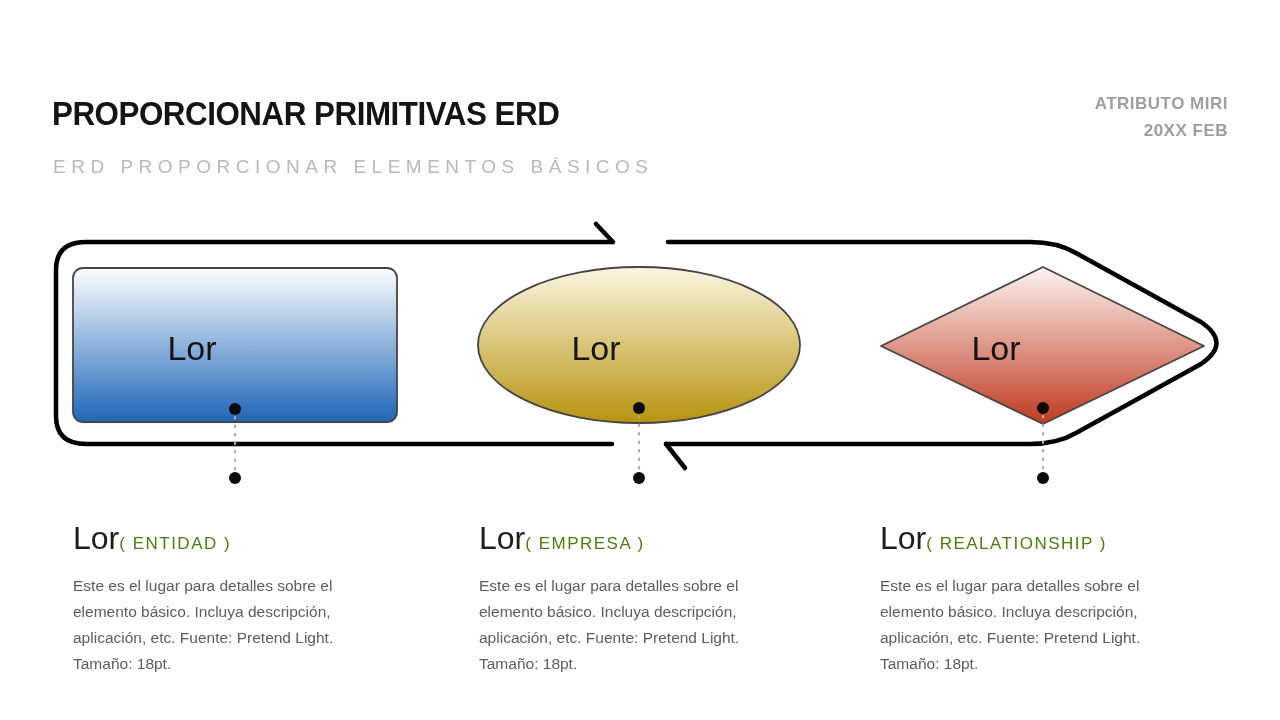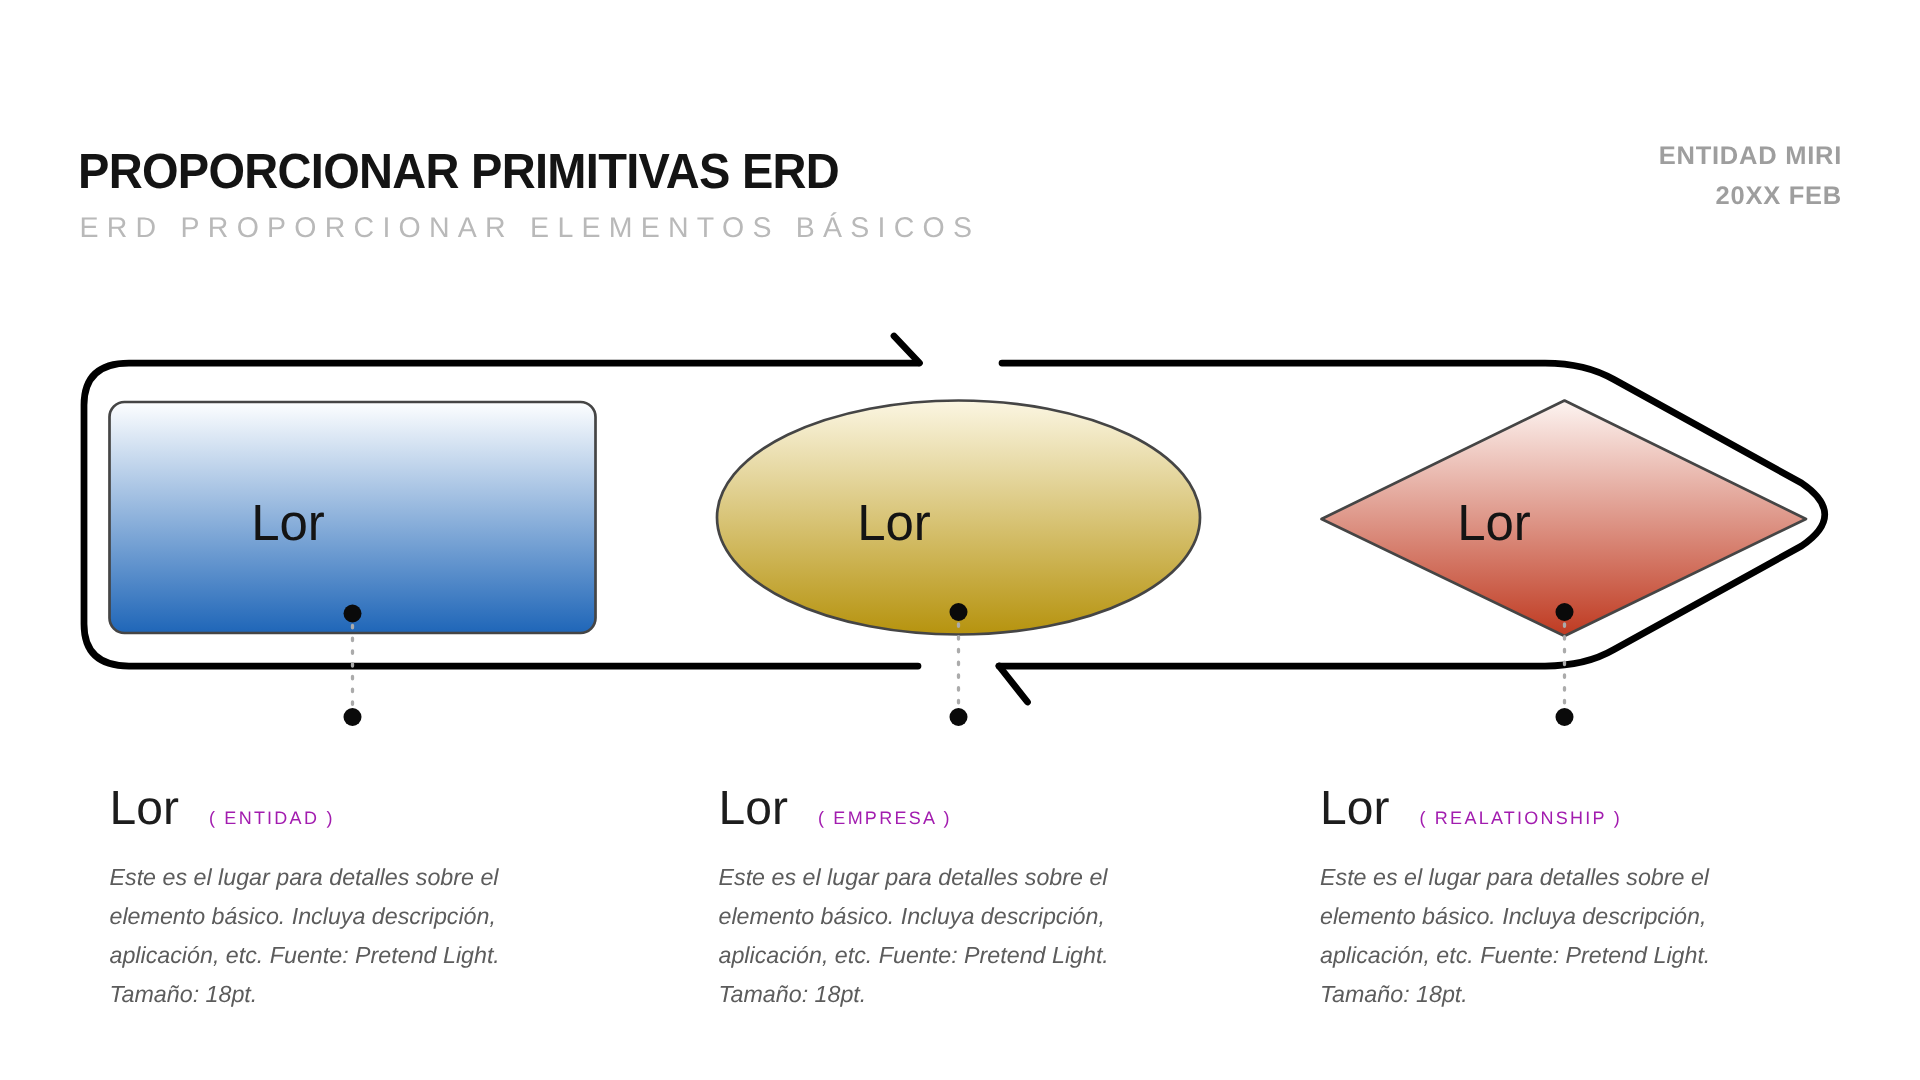--- a/index.html
+++ b/index.html
@@ -9,21 +9,21 @@
   }
   .abs{position:absolute;}
 
   
   .title{
     left:52px;top:95px;font-size:33px;font-weight:700;color:#141414;
     letter-spacing:-0.5px;transform:scaleX(0.95);transform-origin:left center;
     white-space:nowrap;
   }
   .subtitle{
-    left:53px;top:142px;font-size:19px;font-weight:400;color:#b9b9b9;
+    left:53px;top:156px;font-size:19px;font-weight:400;color:#b9b9b9;
     letter-spacing:5.5px;white-space:nowrap;
   }
   .company-block{
     right:52px;top:90px;text-align:right;color:#9e9e9e;font-weight:700;
     font-size:17px;line-height:27px;letter-spacing:0.5px;
   }
 
   
   .diagram{left:0;top:0;width:1280px;height:720px;}
 
@@ -32,30 +32,30 @@
     font-size:34px;fill:#141414;
   }
 
   
   .col{top:520px;width:310px;}
   .col.c1{left:73px;}
   .col.c2{left:479px;}
   .col.c3{left:880px;}
   .col-head{display:flex;align-items:baseline;}
   .col-lor{font-size:32px;color:#1d1d1d;font-weight:400;}
-  .col-caption{font-size:12px;color:#a21caf;margin-left:20px;letter-spacing:1.5px;white-space:nowrap;}
-  .col-body{margin-top:16px;font-size:15.5px;color:#5c5c5c;line-height:26px;font-style:italic;}
+  .col-caption{font-size:17px;color:#4d7c0f;letter-spacing:1.5px;white-space:nowrap;}
+  .col-body{margin-top:16px;font-size:15.5px;color:#5c5c5c;line-height:26px;}
 </style>
 </head>
 <body>
 
 <div class="abs title">PROPORCIONAR PRIMITIVAS ERD</div>
 <div class="abs subtitle">ERD PROPORCIONAR ELEMENTOS BÁSICOS</div>
 <div class="abs company-block">
-  <div>ENTIDAD MIRI</div>
+  <div>ATRIBUTO MIRI</div>
   <div>20XX FEB</div>
 </div>
 
 <svg class="abs diagram" viewBox="0 0 1280 720" xmlns="http://www.w3.org/2000/svg">
   <defs>
     <linearGradient id="gradEntity" x1="0" y1="0" x2="0" y2="1">
       <stop offset="0" stop-color="#fdfeff"></stop>
       <stop offset="1" stop-color="#1f66b8"></stop>
     </linearGradient>
     <linearGradient id="gradAttribute" x1="0" y1="0" x2="0" y2="1">

